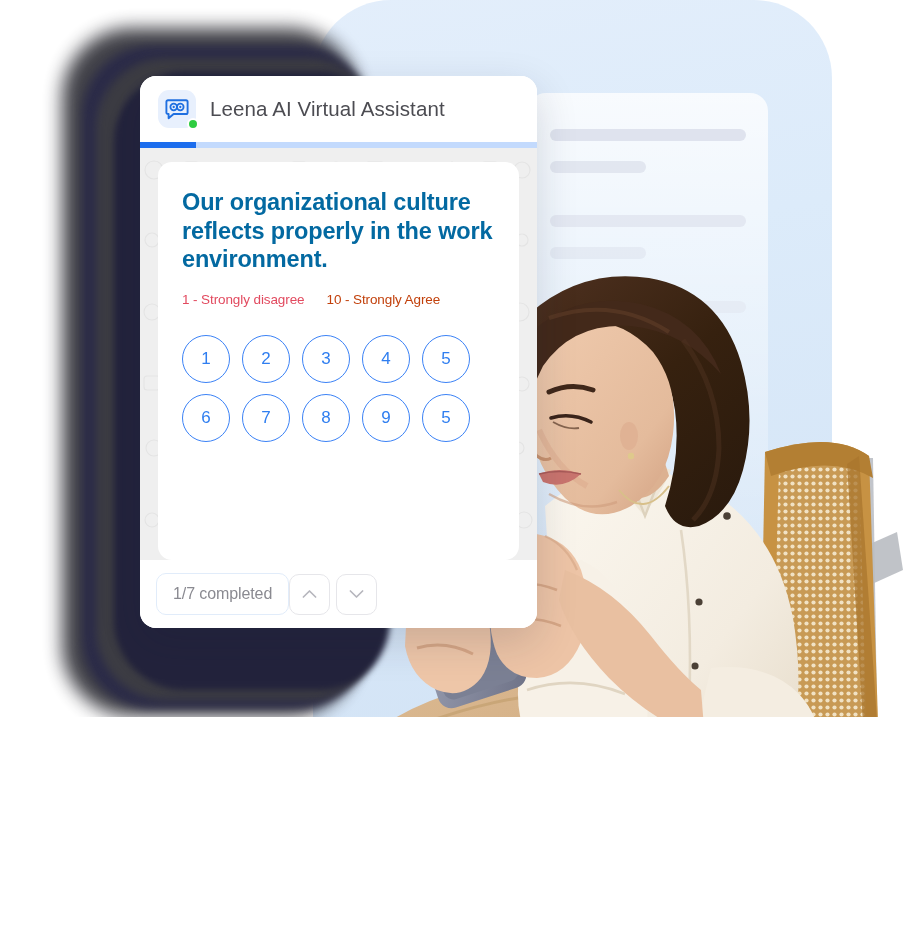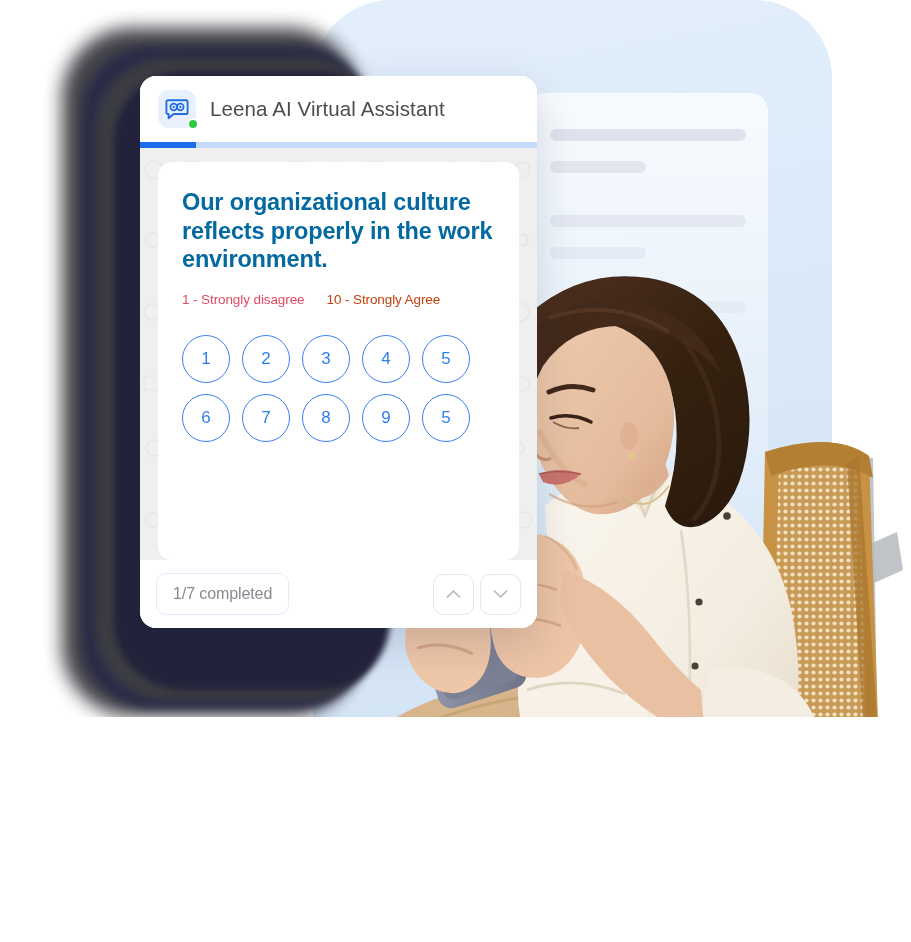--- a/index.html
+++ b/index.html
@@ -231,21 +231,20 @@
     padding: 0;
     box-sizing: border-box;
   }
 
   .chat-footer {
     flex: 0 0 68px;
     height: 68px;
     background: #ffffff;
     display: flex;
     align-items: center;
-    justify-content: space-between;
     padding: 0 16px;
     box-sizing: border-box;
   }
   .completed-pill {
     border: 1px solid #e1ecfa;
     border-radius: 10px;
     padding: 11px 16px;
     font-size: 16px;
     color: #8a8a91;
     background: #fff;

